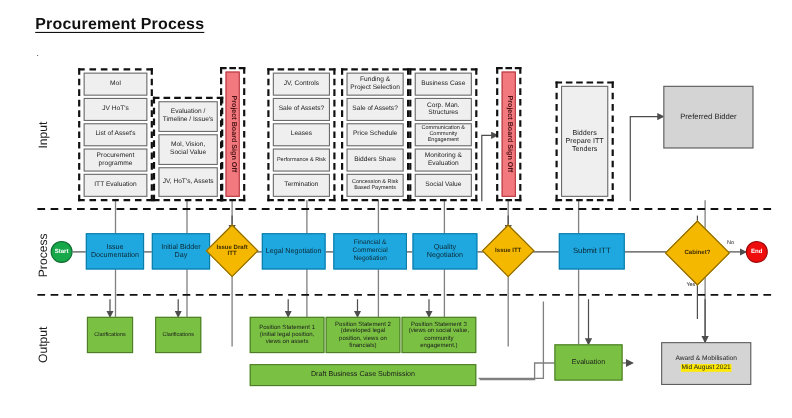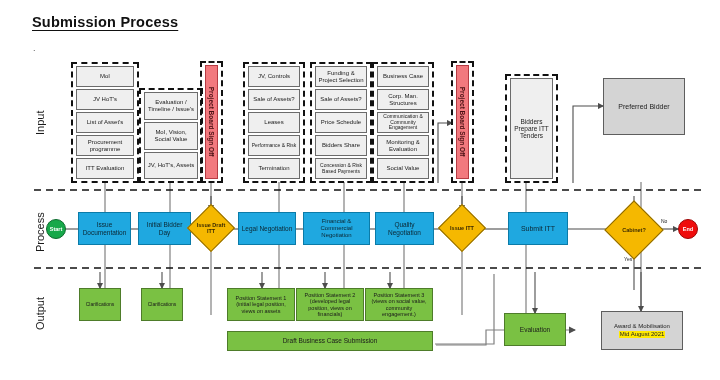--- a/index.html
+++ b/index.html
@@ -67,21 +67,21 @@
 
   .hl{background:#ffe900;padding:0 1px;}
 
   svg#wires{position:absolute;left:0;top:0;width:720px;height:380px;pointer-events:none;}
 </style>
 </head>
 <body>
 
 <div id="canvas">
 
-  <div class="abs" id="title">Submission Process</div>
+  <div class="abs" id="title">Procurement Process</div>
   <div class="abs" id="dot-mark">.</div>
 
   <div class="abs lane-label" style="left:34px;top:135px;">Input</div>
   <div class="abs lane-label" style="left:34px;top:252px;">Process</div>
   <div class="abs lane-label" style="left:34px;top:330px;">Output</div>
 
   <svg id="wires" viewBox="0 0 720 380">
     <defs>
       <marker id="ah" markerWidth="6" markerHeight="6" refX="5" refY="3" orient="auto">
         <path d="M0,0 L6,3 L0,6 z" fill="#4d4d4d"></path>

